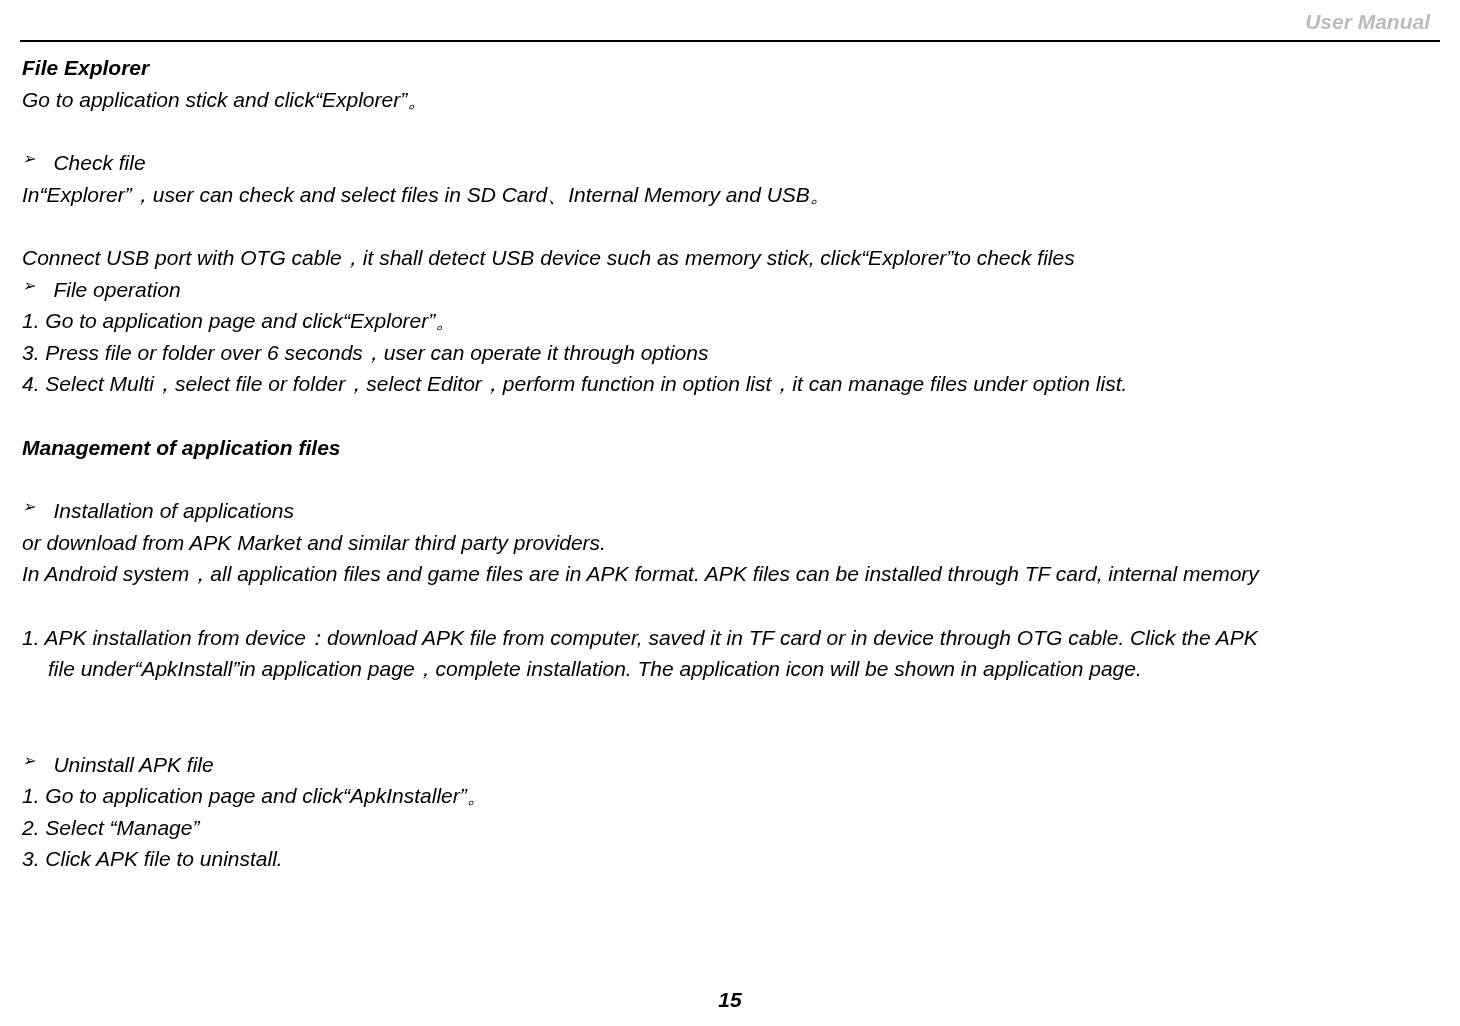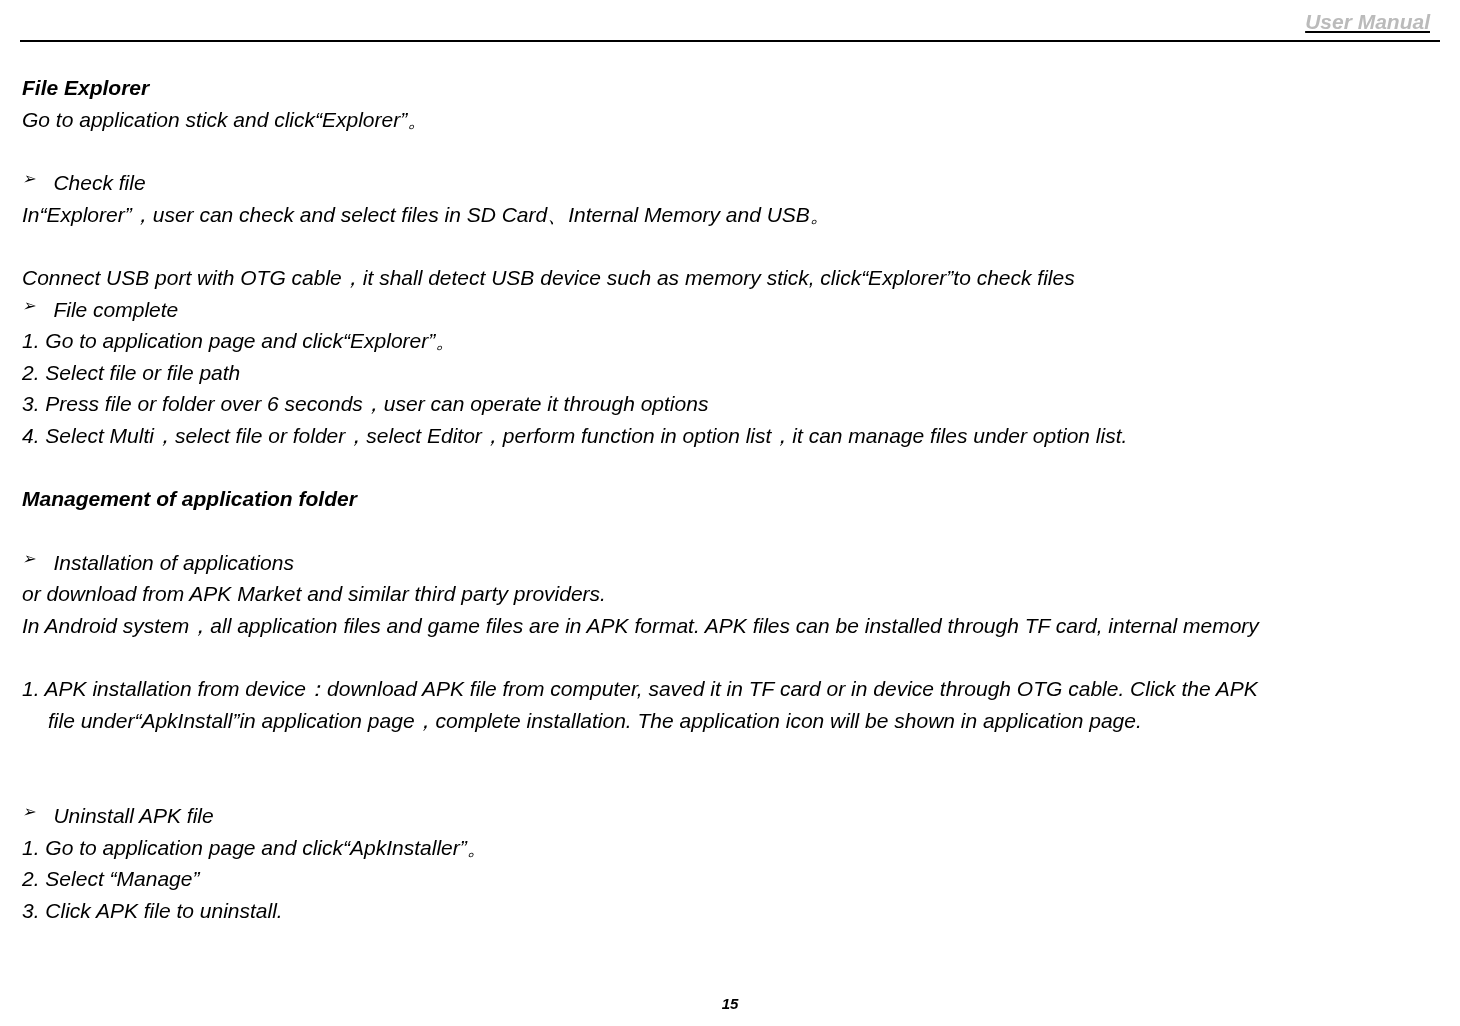--- a/index.html
+++ b/index.html
@@ -13,22 +13,21 @@
       width: 1460px;
       height: 1026px;
       position: relative;
       padding: 10px 20px;
     }
     .header {
       display: flex;
       justify-content: flex-end;
       padding-bottom: 6px;
       border-bottom: 2px solid #000;
-      margin-bottom: 30px;
-      text-decoration: underline;
+      margin-bottom: 10px;
     }
     .header-title {
       color: #bbb;
       font-weight: bold;
       font-style: italic;
       font-size: 21px;
       padding-right: 10px;
     }
     .content {
       padding: 0 2px;
@@ -51,21 +50,21 @@
     .spacer {
       height: 32px;
     }
     .page-number {
       position: absolute;
       bottom: 14px;
       left: 50%;
       transform: translateX(-50%);
       font-weight: bold;
       font-style: italic;
-      font-size: 15px;
+      font-size: 21px;
     }
     .indent {
       padding-left: 26px;
     }
   </style>
 </head>
 <body>
 
 <div class="header">
   <span class="header-title">User Manual</span>
@@ -79,29 +78,28 @@
   <div class="bullet-item">
     <span class="bullet-marker">➢</span>
     <span>Check file</span>
   </div>
   <div>In“Explorer”，user can check and select files in SD Card、Internal Memory and USB。</div>
   <div class="spacer"></div>
   <div>Connect USB port with OTG cable，it shall detect USB device such as memory stick, click“Explorer”to check files</div>
 
   <div class="bullet-item">
     <span class="bullet-marker">➢</span>
-    <span>File complete</span>
+    <span>File operation</span>
   </div>
   <div>1. Go to application page and click“Explorer”。</div>
-  <div>2. Select file or file path</div>
   <div>3. Press file or folder over 6 seconds，user can operate it through options</div>
   <div>4. Select Multi，select file or folder，select Editor，perform function in option list，it can manage files under option list.</div>
   <div class="spacer"></div>
 
-  <div class="section-title">Management of application folder</div>
+  <div class="section-title">Management of application files</div>
   <div class="spacer"></div>
 
   <div class="bullet-item">
     <span class="bullet-marker">➢</span>
     <span>Installation of applications</span>
   </div>
   <div> or download from APK Market and similar third party providers.</div>
   <div>In Android system，all application files and game files are in APK format. APK files can be installed through TF card, internal memory</div>
   <div class="spacer"></div>
   <div>1. APK installation from device：download APK file from computer, saved it in TF card or in device through OTG cable. Click the APK</div>

